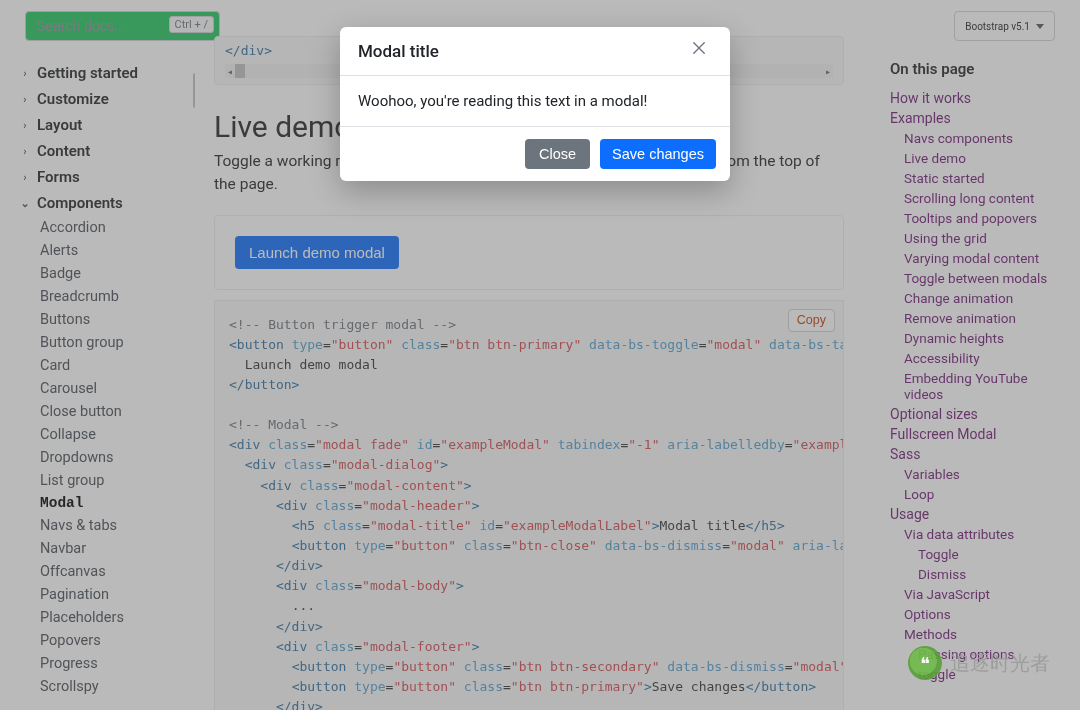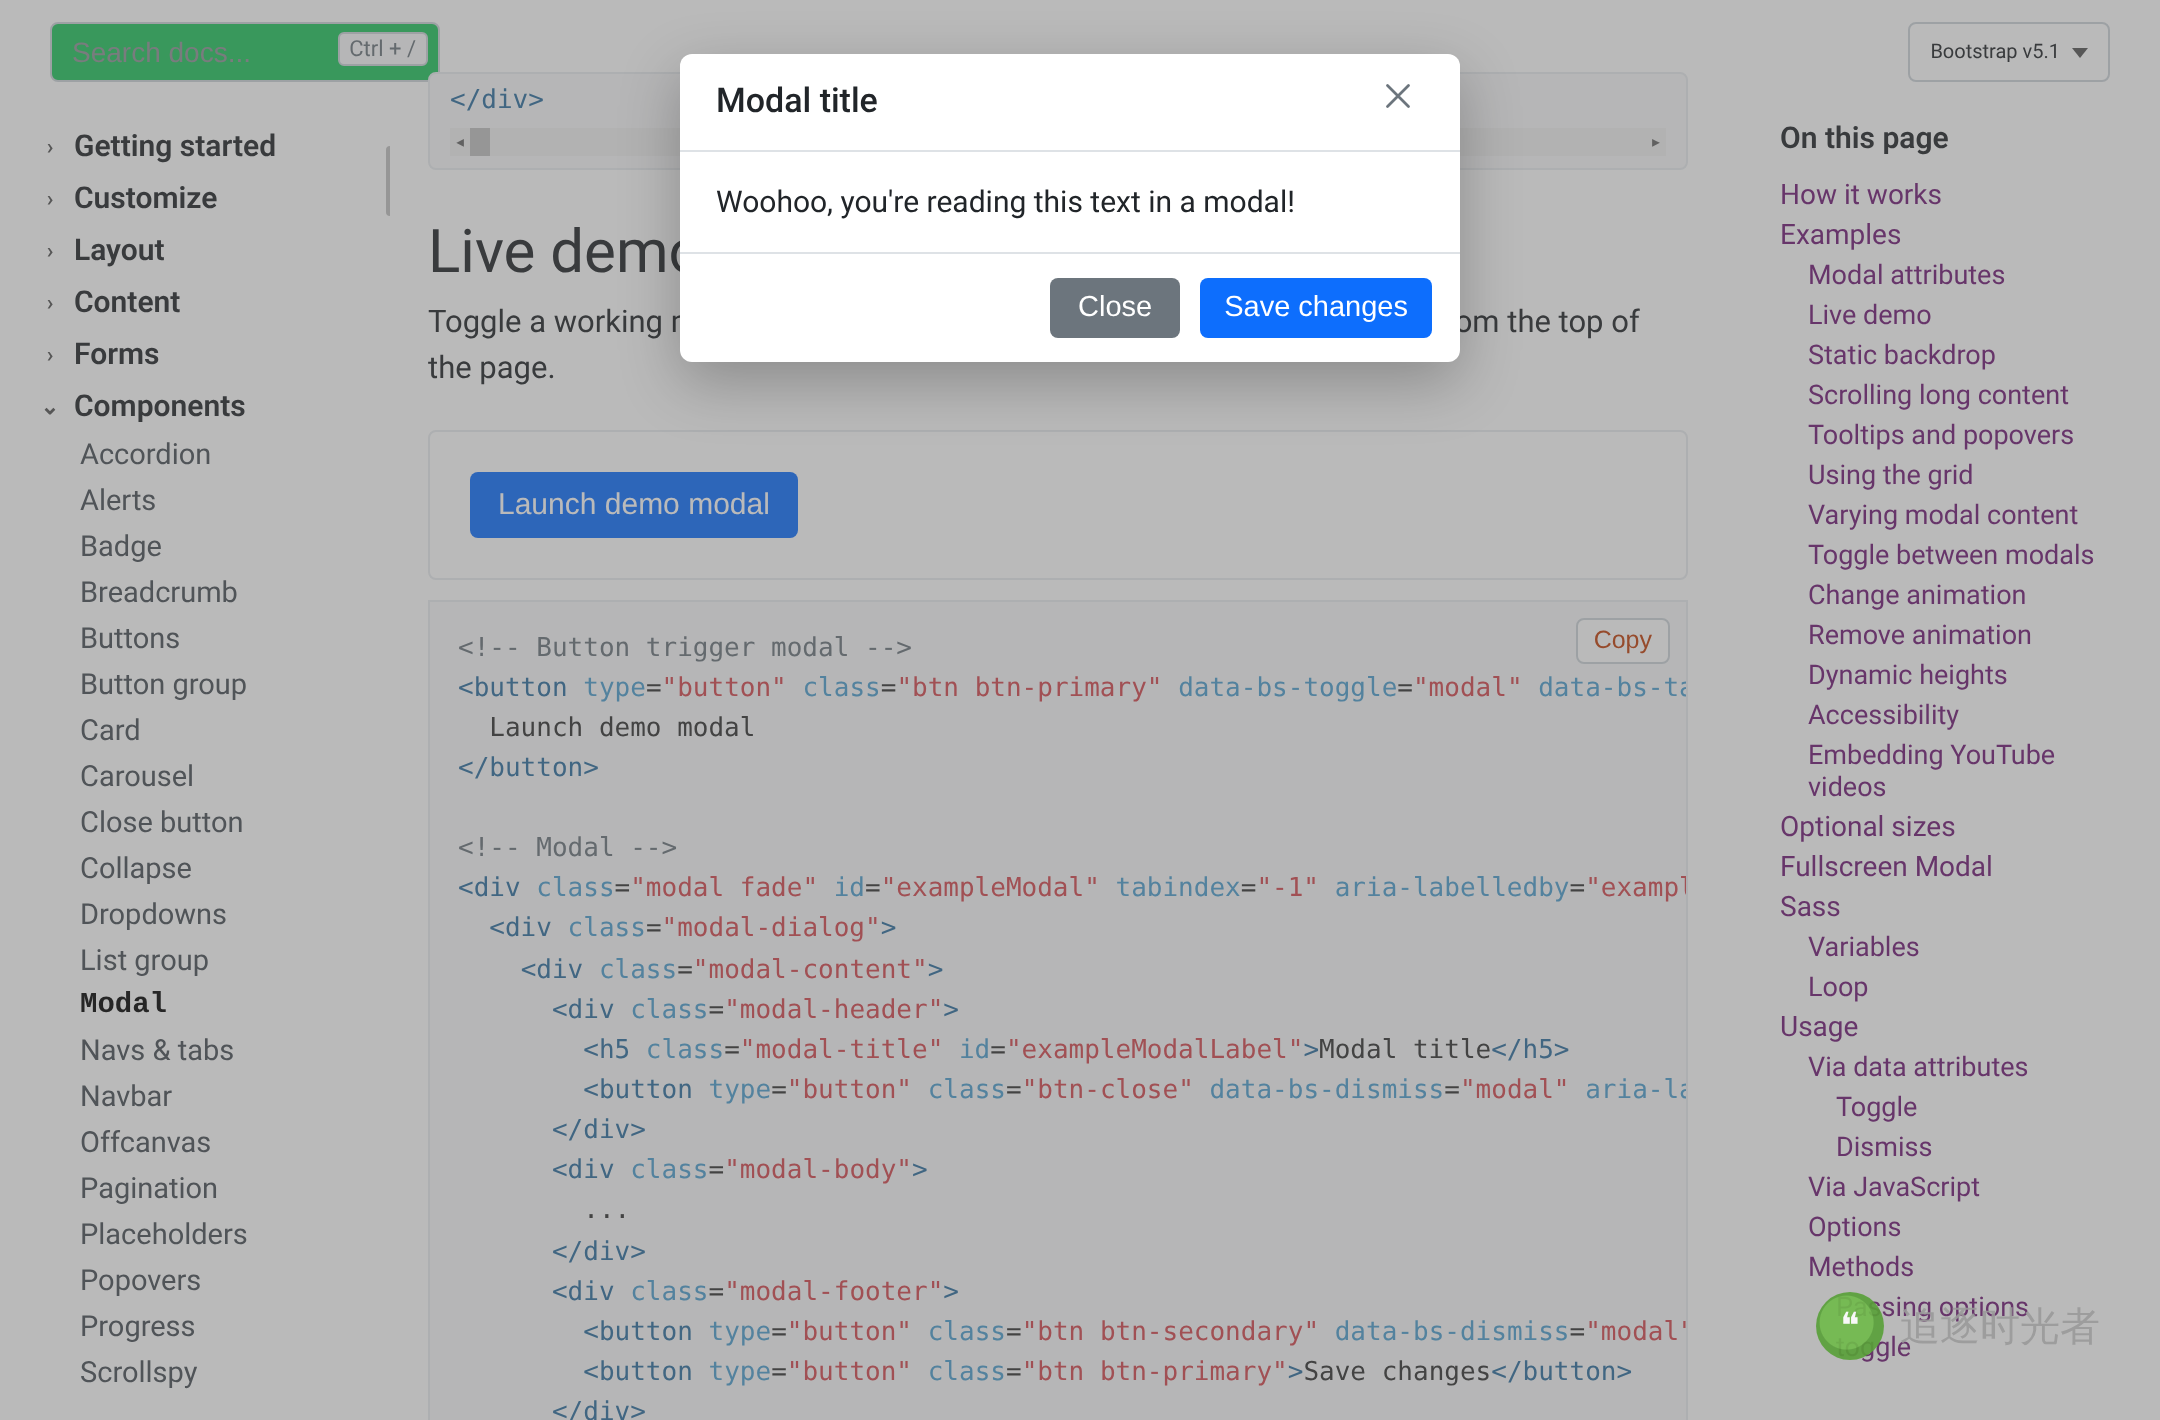--- a/index.html
+++ b/index.html
@@ -390,23 +390,23 @@
 
     </div>
   </main>
 
   <aside class="right-sidebar">
 
     <div class="hdr">On this page</div>
     <div id="toc-list">
         <div class="toc-item lvl1">How it works</div>
         <div class="toc-item lvl1">Examples</div>
-        <div class="toc-item lvl2">Modal attributes</div>
+        <div class="toc-item lvl2">Navs components</div>
         <div class="toc-item lvl2">Live demo</div>
-        <div class="toc-item lvl2">Static backdrop</div>
+        <div class="toc-item lvl2">Static started</div>
         <div class="toc-item lvl2">Scrolling long content</div>
         <div class="toc-item lvl2">Tooltips and popovers</div>
         <div class="toc-item lvl2">Using the grid</div>
         <div class="toc-item lvl2">Varying modal content</div>
         <div class="toc-item lvl2">Toggle between modals</div>
         <div class="toc-item lvl2">Change animation</div>
         <div class="toc-item lvl2">Remove animation</div>
         <div class="toc-item lvl2">Dynamic heights</div>
         <div class="toc-item lvl2">Accessibility</div>
         <div class="toc-item lvl2">Embedding YouTube videos</div>

